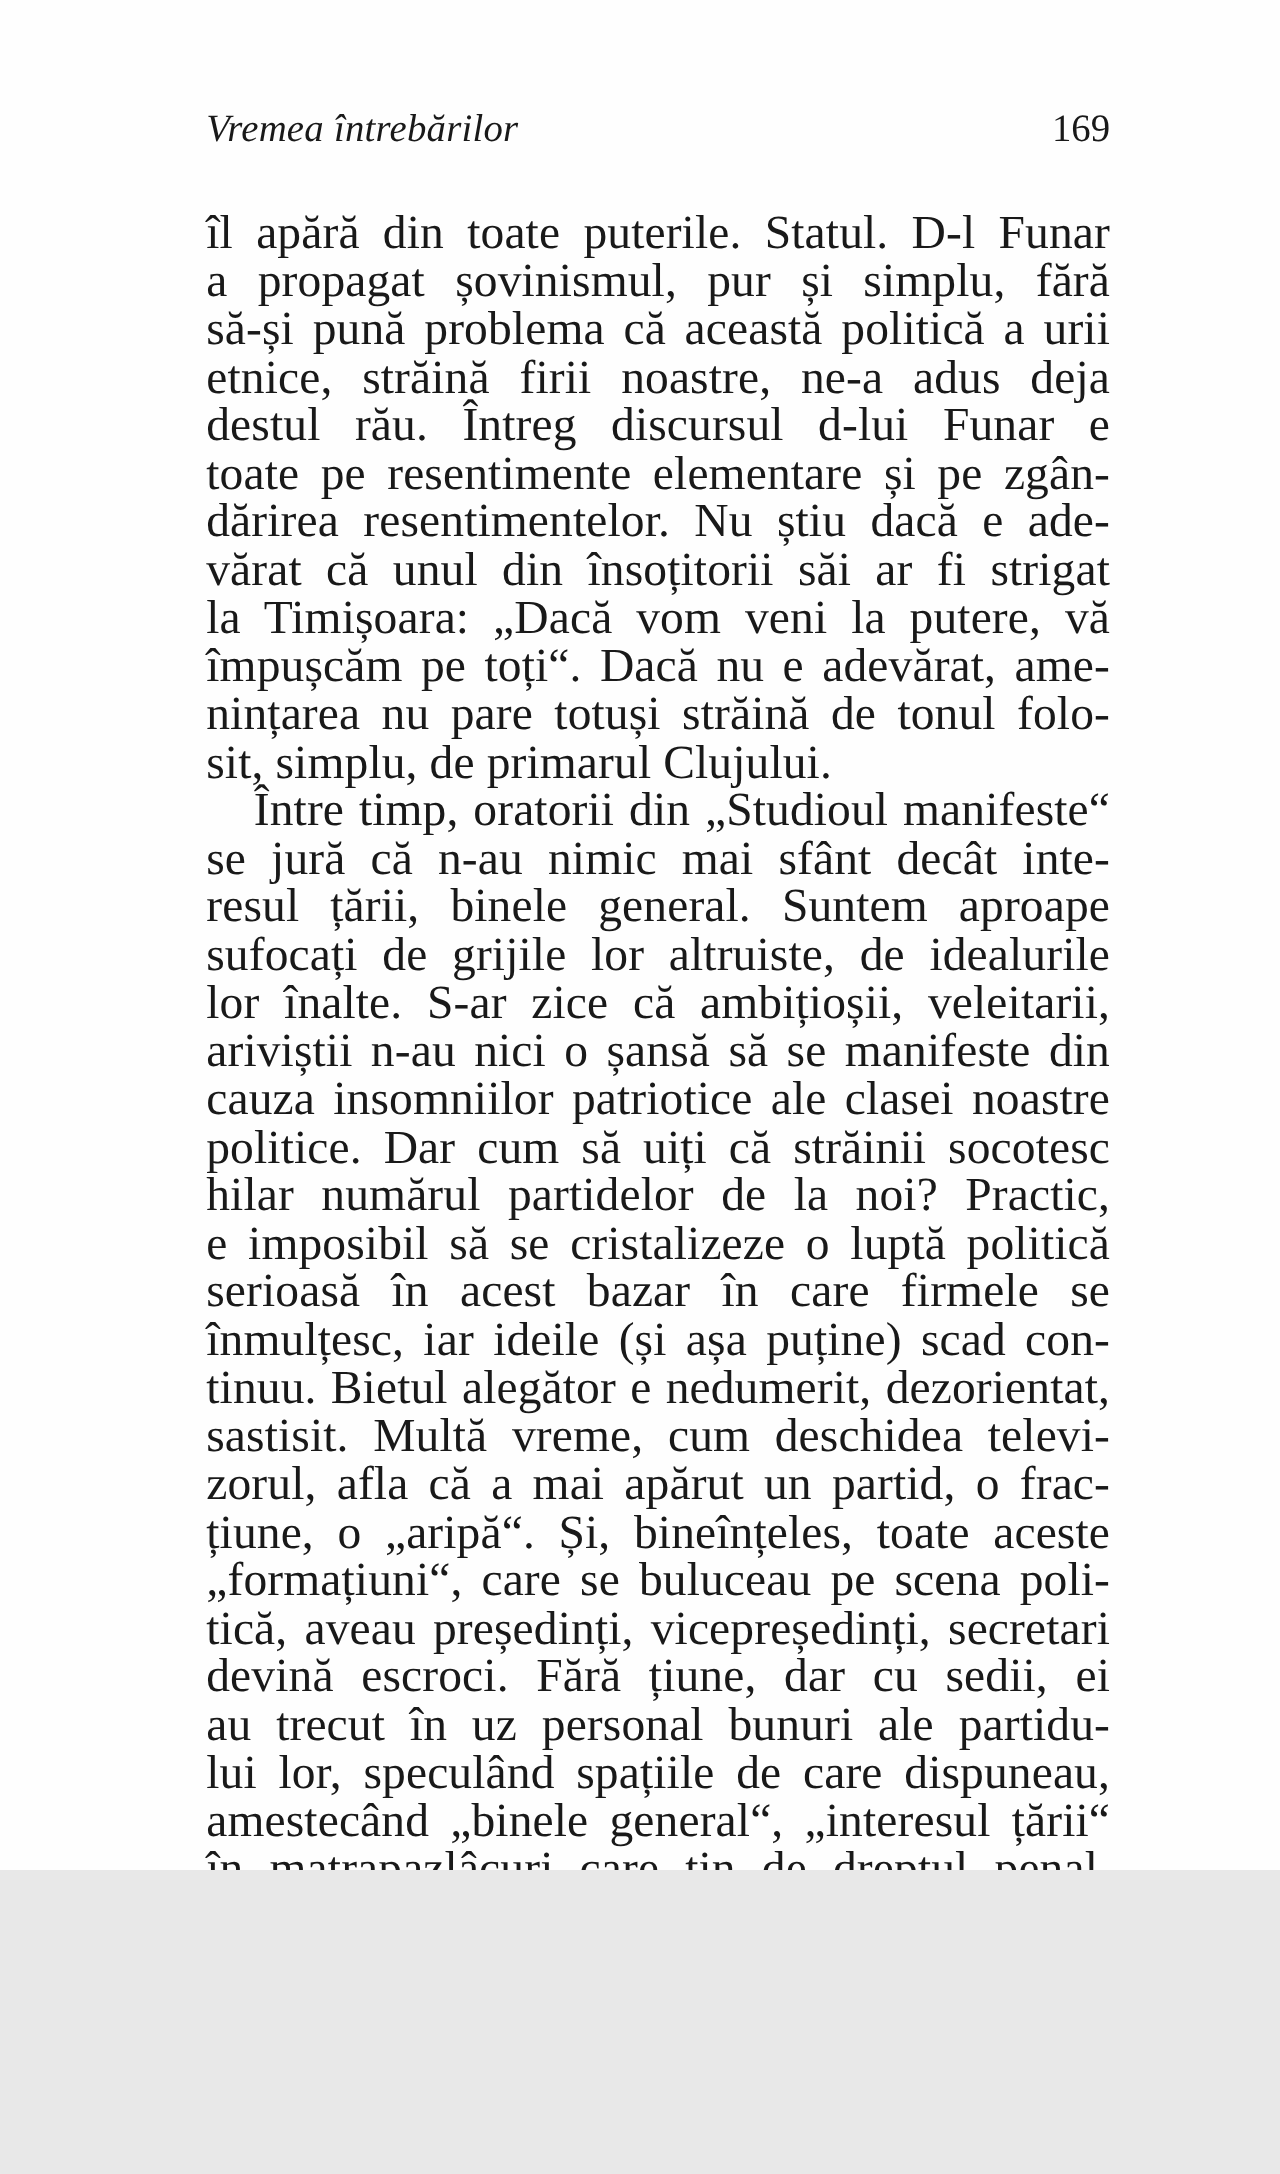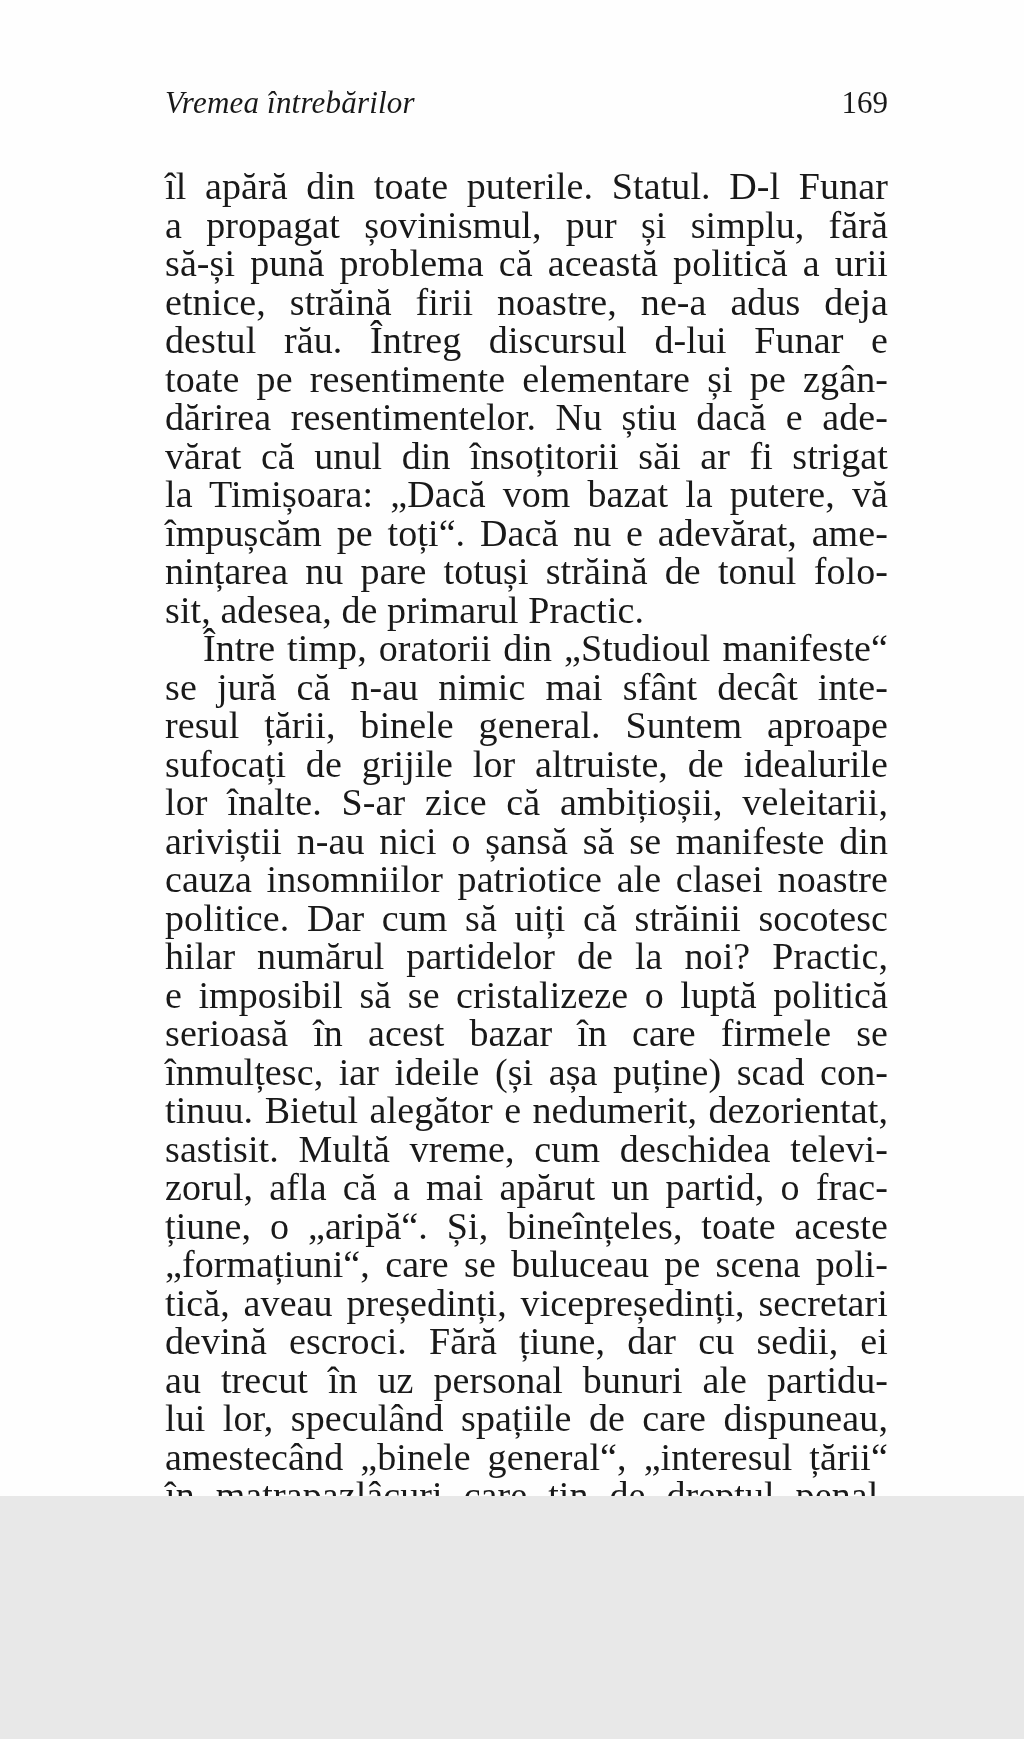--- a/index.html
+++ b/index.html
@@ -66,24 +66,24 @@
   </div>
   <div class="body-text" id="body-text">
       <div class="line">îl apără din toate puterile. Statul. D-l Funar</div>
       <div class="line">a propagat șovinismul, pur și simplu, fără</div>
       <div class="line">să-și pună problema că această politică a urii</div>
       <div class="line">etnice, străină firii noastre, ne-a adus deja</div>
       <div class="line">destul rău. Întreg discursul d-lui Funar e</div>
       <div class="line">toate pe resentimente elementare și pe zgân-</div>
       <div class="line">dărirea resentimentelor. Nu știu dacă e ade-</div>
       <div class="line">vărat că unul din însoțitorii săi ar fi strigat</div>
-      <div class="line">la Timișoara: „Dacă vom bazat la putere, vă</div>
+      <div class="line">la Timișoara: „Dacă vom veni la putere, vă</div>
       <div class="line">împușcăm pe toți“. Dacă nu e adevărat, ame-</div>
       <div class="line">nințarea nu pare totuși străină de tonul folo-</div>
-      <div class="line para-end">sit, adesea, de primarul Practic.</div>
+      <div class="line para-end">sit, simplu, de primarul Clujului.</div>
       <div class="line indent">Între timp, oratorii din „Studioul manifeste“</div>
       <div class="line">se jură că n-au nimic mai sfânt decât inte-</div>
       <div class="line">resul țării, binele general. Suntem aproape</div>
       <div class="line">sufocați de grijile lor altruiste, de idealurile</div>
       <div class="line">lor înalte. S-ar zice că ambițioșii, veleitarii,</div>
       <div class="line">ariviștii n-au nici o șansă să se manifeste din</div>
       <div class="line">cauza insomniilor patriotice ale clasei noastre</div>
       <div class="line">politice. Dar cum să uiți că străinii socotesc</div>
       <div class="line">hilar numărul partidelor de la noi? Practic,</div>
       <div class="line">e imposibil să se cristalizeze o luptă politică</div>

